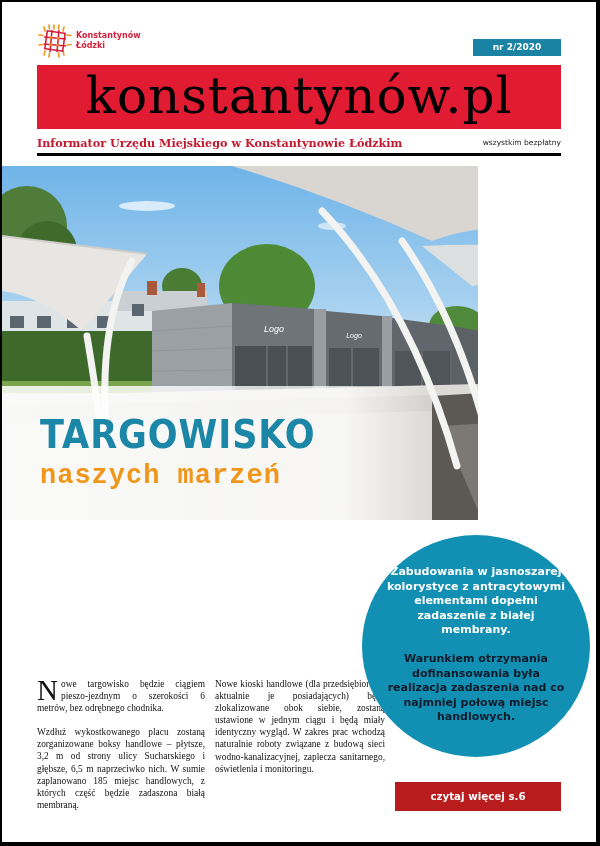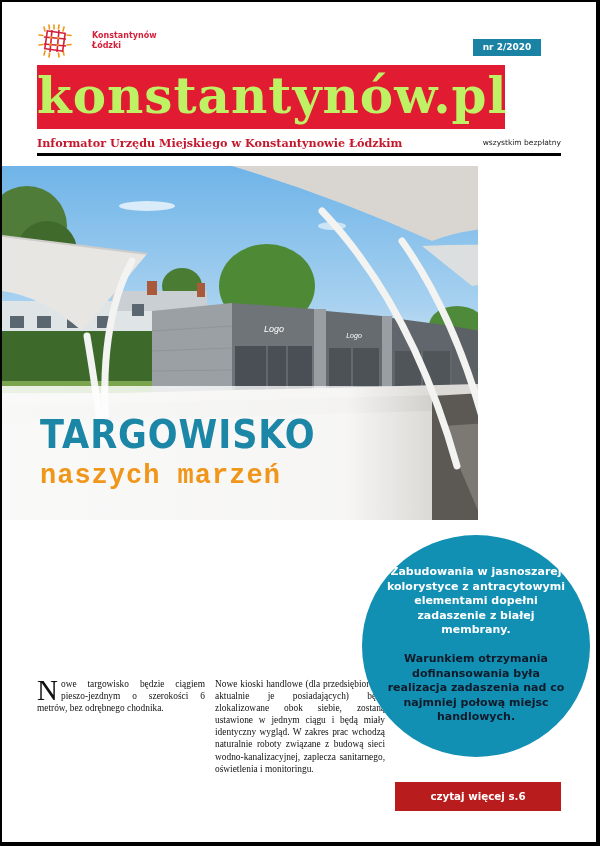--- a/index.html
+++ b/index.html
@@ -5,28 +5,28 @@
   * { box-sizing: border-box; margin: 0; padding: 0; }
   html, body { width: 600px; height: 846px; background: #000; overflow: hidden; }
   .page {
     position: absolute; left: 2px; top: 2px; width: 594px; height: 840px;
     background: #fff; overflow: hidden;
     font-family: "Liberation Sans", sans-serif;
   }
   
   .logo { position: absolute; left: 36px; top: 22px; display: flex; align-items: center; }
   .logo svg { width: 34px; height: 34px; }
-  .logo-text { margin-left: 20px; font-family: "DejaVu Sans", sans-serif; font-weight: bold;
+  .logo-text { margin-left: 4px; font-family: "DejaVu Sans", sans-serif; font-weight: bold;
     font-size: 8px; line-height: 10px; color: #d41f3a; }
-  .issue-badge { position: absolute; left: 471px; top: 37px; width: 68px; height: 17px;
+  .issue-badge { position: absolute; left: 471px; top: 37px; width: 88px; height: 17px;
     background: #1a82a3; color: #fff; font-family: "DejaVu Sans", sans-serif; font-weight: bold;
     font-size: 9px; text-align: center; line-height: 17px; }
-  .title-bar { position: absolute; left: 35px; top: 63px; width: 468px; height: 64px;
-    background: #e01b32; color: #bef264; text-align: center;
-    font-family: "DejaVu Serif", serif; font-weight: bold; font-size: 50px; line-height: 62px;
+  .title-bar { position: absolute; left: 35px; top: 63px; width: 524px; height: 64px;
+    background: #e01b32; color: #000000; text-align: center;
+    font-family: "DejaVu Serif", serif; font-weight: normal; font-size: 50px; line-height: 62px;
     letter-spacing: 1px; }
   .subtitle { position: absolute; left: 35px; top: 134px;
     font-family: "DejaVu Serif", serif; font-weight: bold; font-size: 11.2px; color: #c4182d; }
   .free-copy { position: absolute; right: 35px; top: 136px; font-size: 7.5px; color: #222;
     font-family: "DejaVu Sans", sans-serif; }
   .rule { position: absolute; left: 35px; top: 151px; width: 524px; height: 3px; background: #000; }
 
   
   .hero { position: absolute; left: 0; top: 164px; width: 476px; height: 354px; overflow: hidden;
     background: linear-gradient(180deg, #6fb4e8 0%, #a9d2f0 40%, #d9e8f3 56%, #c9cfd1 60%, #e5e4e1 75%, #f4f3f1 100%); }
@@ -191,20 +191,21 @@
       </g>
     </svg>
     <div class="hero-fade"></div>
     <div class="headline">TARGOWISKO</div>
     <div class="headline-sub">naszych marzeń</div>
   </div>
 
 
   <div class="col col-1">
     <p><span class="dropcap">N</span><span>owe targowisko będzie ciągiem pieszo-jezdnym o szerokości 6 metrów, bez odrębnego chodnika.</span></p>
+    <p>Wzdłuż wykostkowanego placu zostaną zorganizowane boksy handlowe – płytsze, 3,2 m od strony ulicy Sucharskiego i głębsze, 6,5 m naprzeciwko nich. W sumie zaplanowano 185 miejsc handlowych, z których część będzie zadaszona białą membraną.</p>
   </div>
   <div class="col col-2">
     <p>Nowe kioski handlowe (dla przedsiębiorców aktualnie je posiadających) będą zlokalizowane obok siebie, zostaną ustawione w jednym ciągu i będą miały identyczny wygląd. W zakres prac wchodzą naturalnie roboty związane z budową sieci wodno-kanalizacyjnej, zaplecza sanitarnego, oświetlenia i monitoringu.</p>
   </div>
 
   <div class="circle">
     <div class="p1">Zabudowania w jasnoszarej kolorystyce z antracytowymi elementami dopełni zadaszenie z białej membrany.</div>
     <div class="p2">Warunkiem otrzymania dofinansowania była realizacja zadaszenia nad co najmniej połową miejsc handlowych.</div>
   </div>
 

